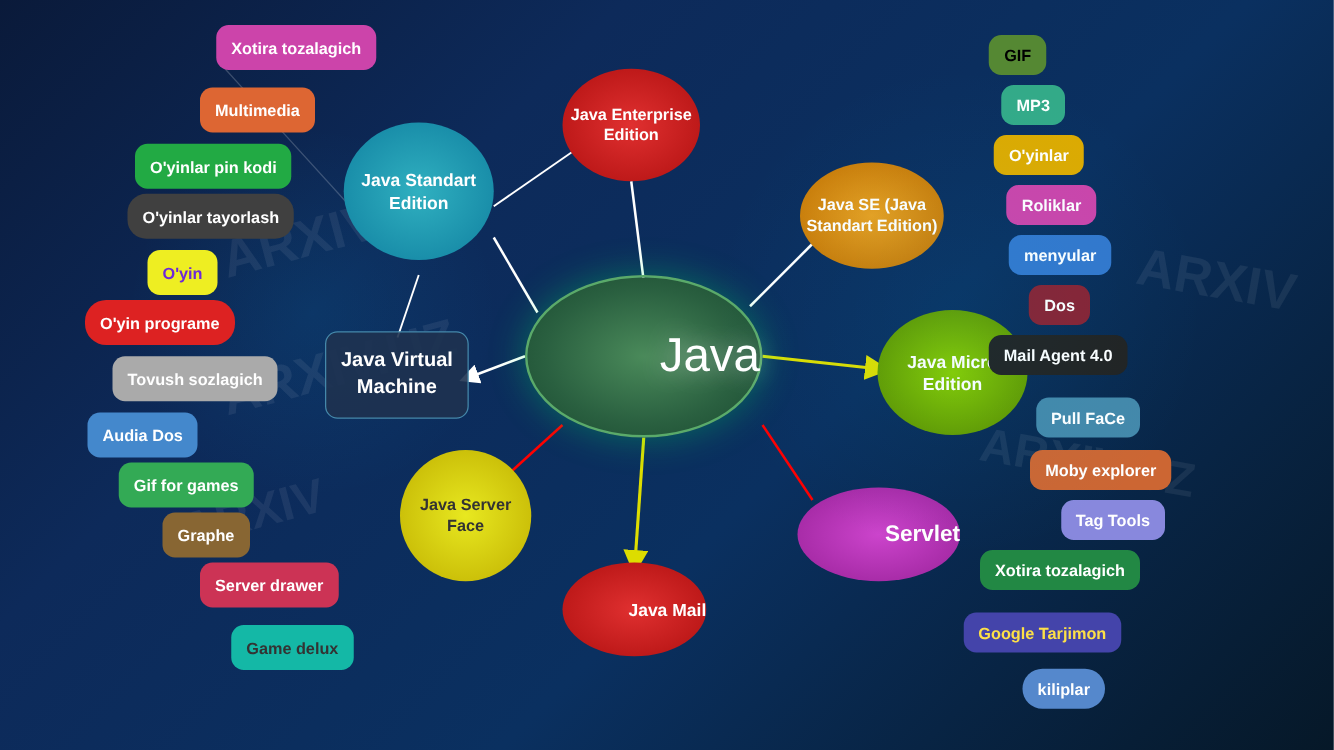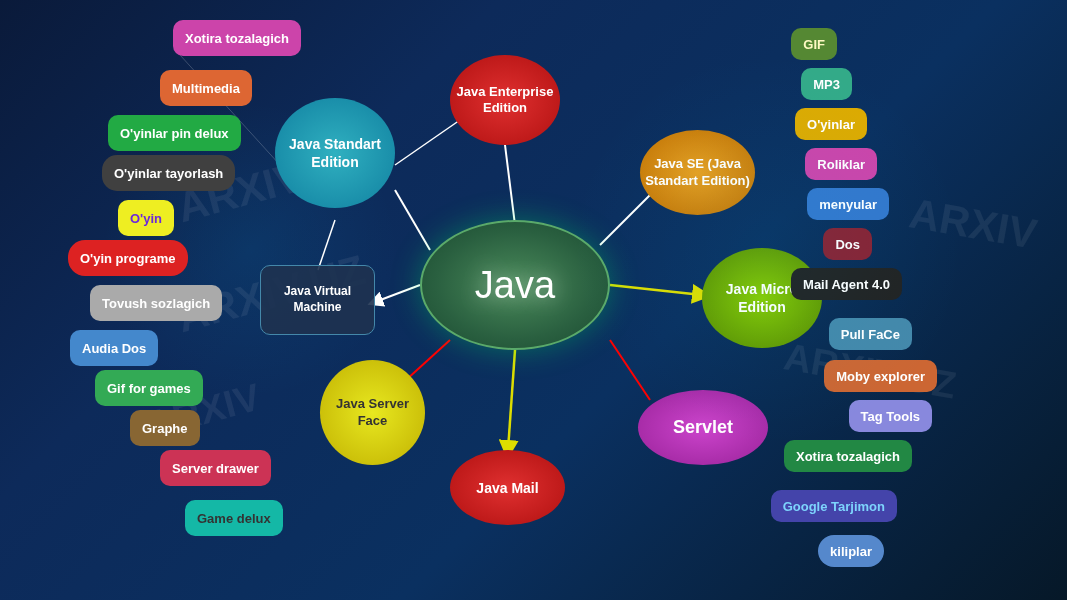--- a/index.html
+++ b/index.html
@@ -29,21 +29,21 @@
       border-radius: 50%;
       background: radial-gradient(circle, rgba(0,200,255,0.06) 0%, transparent 70%);
       top: 50px; right: 100px;
       pointer-events: none;
     }
 
     .node {
       position: absolute;
       display: flex;
       align-items: center;
-      justify-content: center;
+      justify-content: flex-end;
       text-align: center;
       font-weight: bold;
       cursor: pointer;
       border-radius: 50%;
     }
 
     
     .connections {
       position: absolute;
       top: 0; left: 0;
@@ -87,21 +87,21 @@
       left: 275px; top: 98px;
       font-size: 14px;
       color: white;
     }
 
     .java-virtual {
       width: 115px; height: 70px;
       background: rgba(30,50,80,0.9);
       border: 1px solid #4488aa;
       left: 260px; top: 265px;
-      font-size: 12px;
+      font-size: 16px;
       color: white;
       border-radius: 10px;
     }
 
     .java-server-face {
       width: 105px; height: 105px;
       background: radial-gradient(ellipse, #e8e820 0%, #c0b000 100%);
       left: 320px; top: 360px;
       font-size: 13px;
       color: #333;
@@ -251,39 +251,39 @@
   <span style="line-height:1.3;">Java Micro Edition</span>
 </div>
 
 <div class="node java-se">
   <span style="line-height:1.3;">Java SE (Java Standart Edition)</span>
 </div>
 
 <div id="left-nodes-container">
     <div class="node-small" style="background: rgb(204, 68, 170); color: white; top: 20px; left: 173px;">Xotira tozalagich</div>
     <div class="node-small" style="background: rgb(221, 102, 51); color: white; top: 70px; left: 160px;">Multimedia</div>
-    <div class="node-small" style="background: rgb(34, 170, 68); color: white; top: 115px; left: 108px;">O'yinlar pin delux</div>
+    <div class="node-small" style="background: rgb(34, 170, 68); color: white; top: 115px; left: 108px;">O'yinlar pin kodi</div>
     <div class="node-small" style="background: #404040; color: white; top: 155px; left: 102px; border-radius: 15px;">O'yinlar tayorlash</div>
     <div class="node-small" style="background: rgb(238, 238, 34); color: #6d28d9; top: 200px; left: 118px;">O'yin</div>
     <div class="node-small" style="background: rgb(221, 34, 34); color: white; top: 240px; left: 68px; border-radius: 17px;">O'yin programe</div>
     <div class="node-small" style="background: rgb(170, 170, 170); color: white; top: 285px; left: 90px;">Tovush sozlagich</div>
     <div class="node-small" style="background: rgb(68, 136, 204); color: #ffffff; top: 330px; left: 70px;">Audia Dos</div>
     <div class="node-small" style="background: rgb(51, 170, 85); color: white; top: 370px; left: 95px;">Gif for games</div>
     <div class="node-small" style="background: rgb(136, 102, 51); color: white; top: 410px; left: 130px;">Graphe</div>
     <div class="node-small" style="background: rgb(204, 51, 85); color: white; top: 450px; left: 160px;">Server drawer</div>
     <div class="node-small" style="background: #14b8a6; color: rgb(51, 51, 51); top: 500px; left: 185px;">Game delux</div>
   </div>
 
 <div id="right-nodes-container">
-    <div class="node-right" style="background: rgb(85, 136, 51); color: #fef9c3; top: 28px; right: 230px;">GIF</div>
+    <div class="node-right" style="background: rgb(85, 136, 51); color: #000000; top: 28px; right: 230px;">GIF</div>
     <div class="node-right" style="background: rgb(51, 170, 136); color: white; top: 68px; right: 215px;">MP3</div>
     <div class="node-right" style="background: rgb(221, 170, 0); color: white; top: 108px; right: 200px;">O'yinlar</div>
     <div class="node-right" style="background: rgb(204, 68, 170); color: white; top: 148px; right: 190px;">Roliklar</div>
     <div class="node-right" style="background: rgb(51, 119, 204); color: white; top: 188px; right: 178px;">menyular</div>
     <div class="node-right" style="background: rgb(136, 34, 51); color: white; top: 228px; right: 195px;">Dos</div>
     <div class="node-right" style="background: rgb(34, 34, 34); color: white; top: 268px; right: 165px;">Mail Agent 4.0</div>
     <div class="node-right" style="background: rgb(68, 136, 170); color: white; top: 318px; right: 155px;">Pull FaCe</div>
     <div class="node-right" style="background: rgb(204, 102, 51); color: white; top: 360px; right: 130px;">Moby explorer</div>
     <div class="node-right" style="background: rgb(136, 136, 221); color: white; top: 400px; right: 135px;">Tag Tools</div>
     <div class="node-right" style="background: rgb(34, 136, 68); color: white; top: 440px; right: 155px;">Xotira tozalagich</div>
-    <div class="node-right" style="background: rgb(68, 68, 170); color: #7dd3fc; top: 490px; right: 170px;">Google Tarjimon</div>
+    <div class="node-right" style="background: rgb(68, 68, 170); color: #fde047; top: 490px; right: 170px;">Google Tarjimon</div>
     <div class="node-right" style="background: rgb(85, 136, 204); color: white; top: 535px; right: 183px; border-radius: 16px;">kiliplar</div>
   </div>
 
 </body></html>

